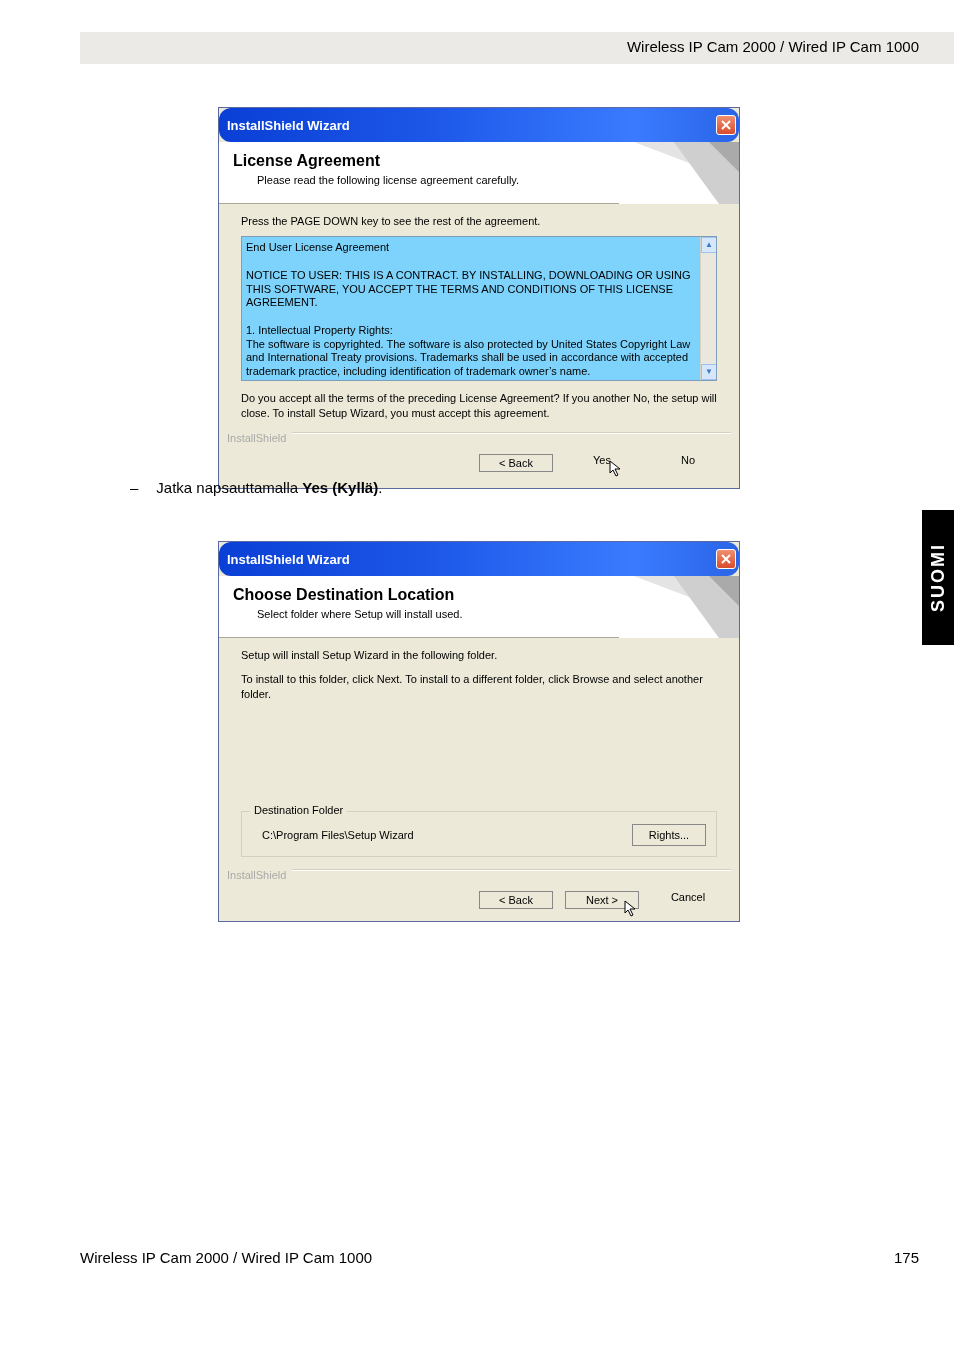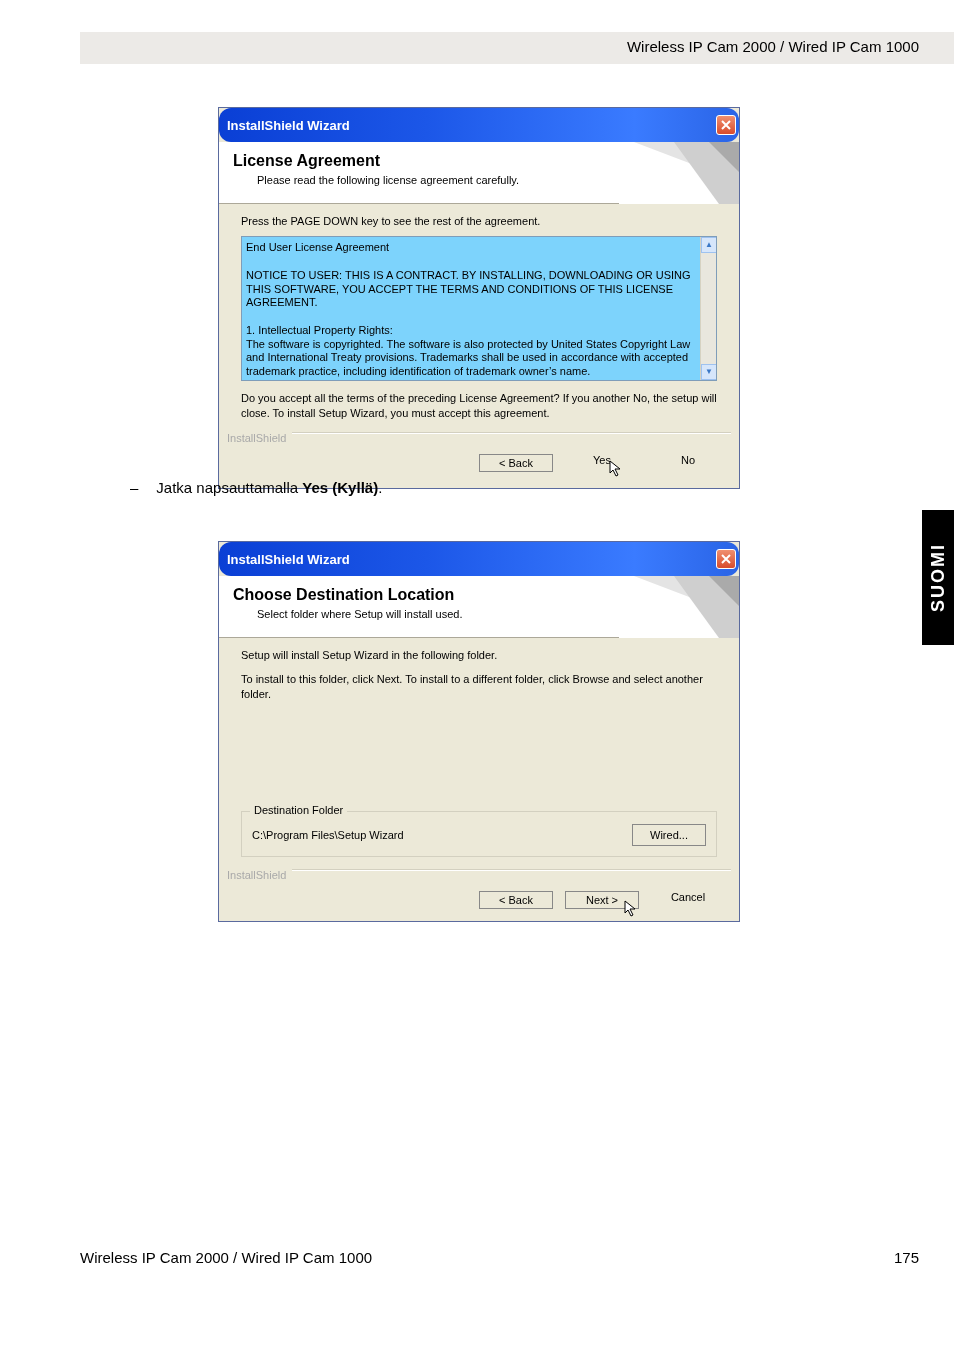--- a/index.html
+++ b/index.html
@@ -193,21 +193,21 @@
     position: absolute;
     width: 14px;
     height: 18px;
     pointer-events: none;
   }
 
   .dest-group {
     border: 1px solid #d3d0c0;
     position: relative;
     margin-top: 110px;
-    padding: 12px 10px 10px 10px;
+    padding: 12px 10px 10px 20px;
     display: flex;
     justify-content: space-between;
     align-items: center;
   }
   .dest-group .legend {
     position: absolute;
     top: -8px;
     left: 8px;
     background: #ece9d8;
     padding: 0 4px;
@@ -316,21 +316,21 @@
       <polygon points="55,0 120,0 120,62 100,62" fill="#cfcfcf"></polygon>
       <polygon points="90,0 120,0 120,30" fill="#aaa"></polygon>
     </svg>
   </div>
   <div class="body-area">
     <p>Setup will install Setup Wizard in the following folder.</p>
     <p style="margin-top:10px;">To install to this folder, click Next. To install to a different folder, click Browse and select another folder.</p>
     <div class="dest-group">
       <div class="legend">Destination Folder</div>
       <span>C:\Program Files\Setup Wizard</span>
-      <button class="browse-btn">Wired...</button>
+      <button class="browse-btn">Rights...</button>
     </div>
   </div>
   <div class="brand-divider">
     <span class="brand-word">InstallShield</span>
     <div class="line"></div>
   </div>
   <div class="btn-row">
     <button class="win-btn">&lt; Back</button>
     <button class="win-btn" style="position:relative;">
       <span>Next &gt;</span>

